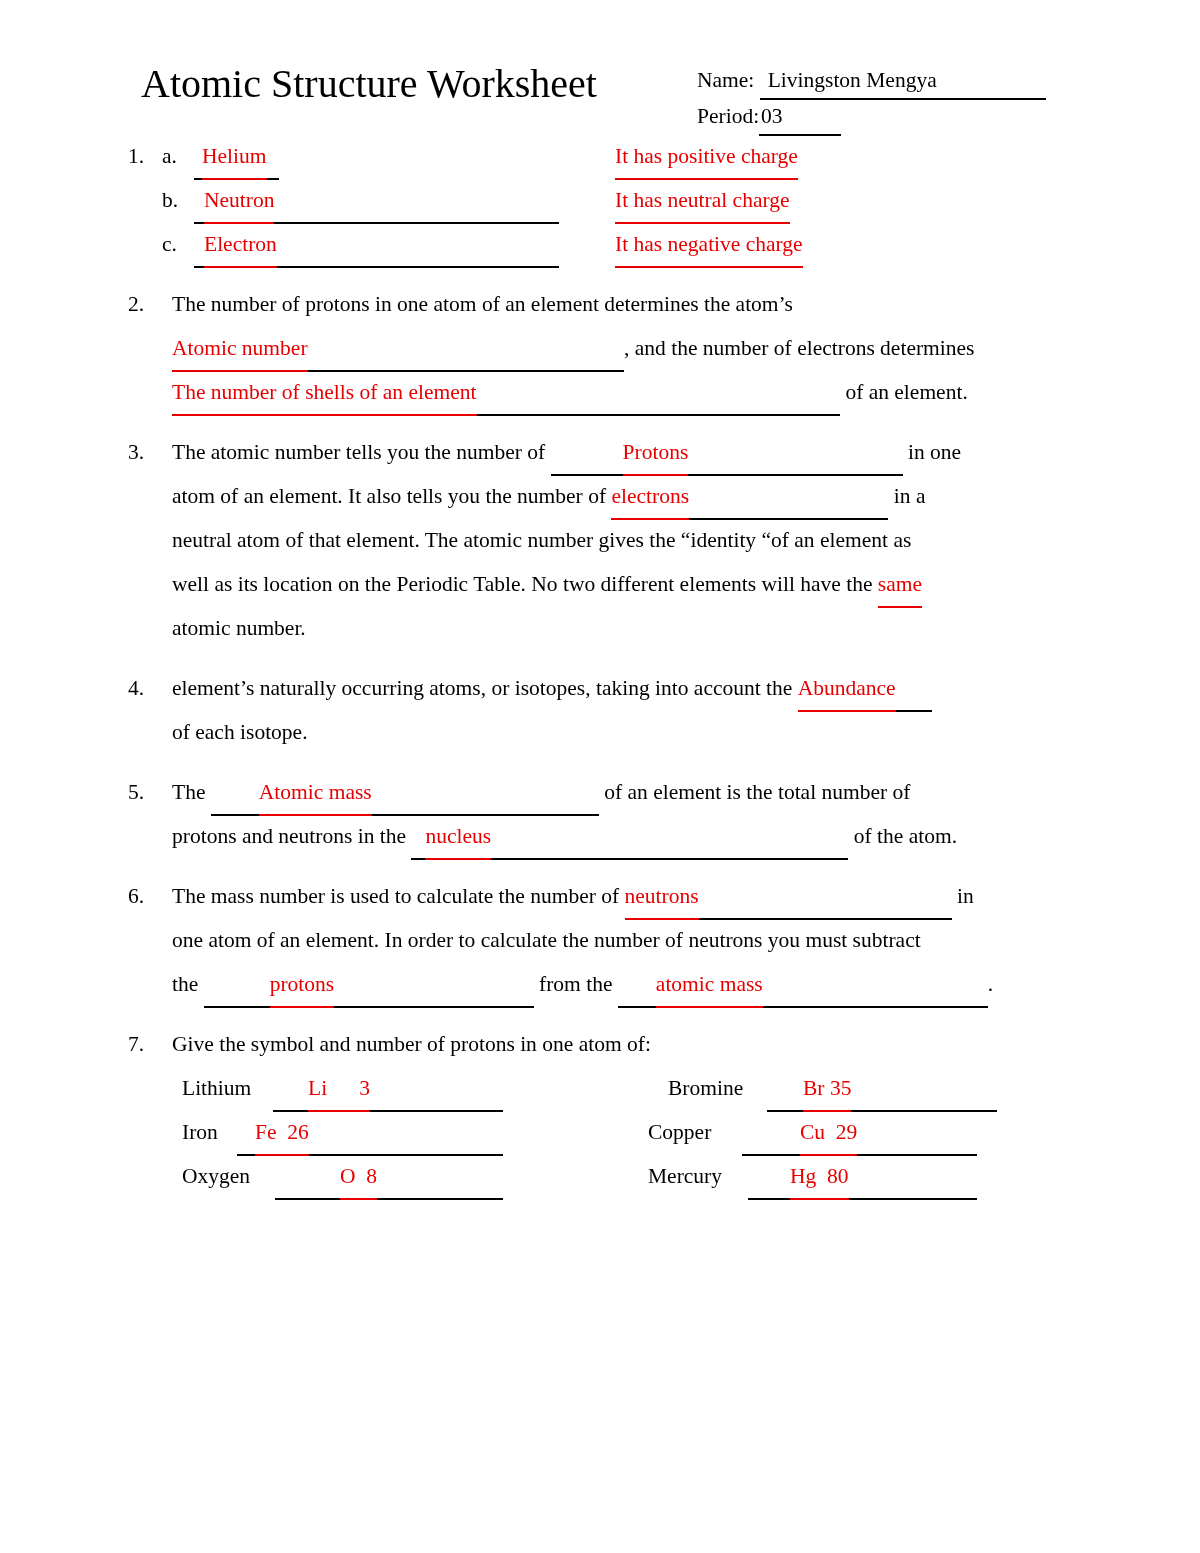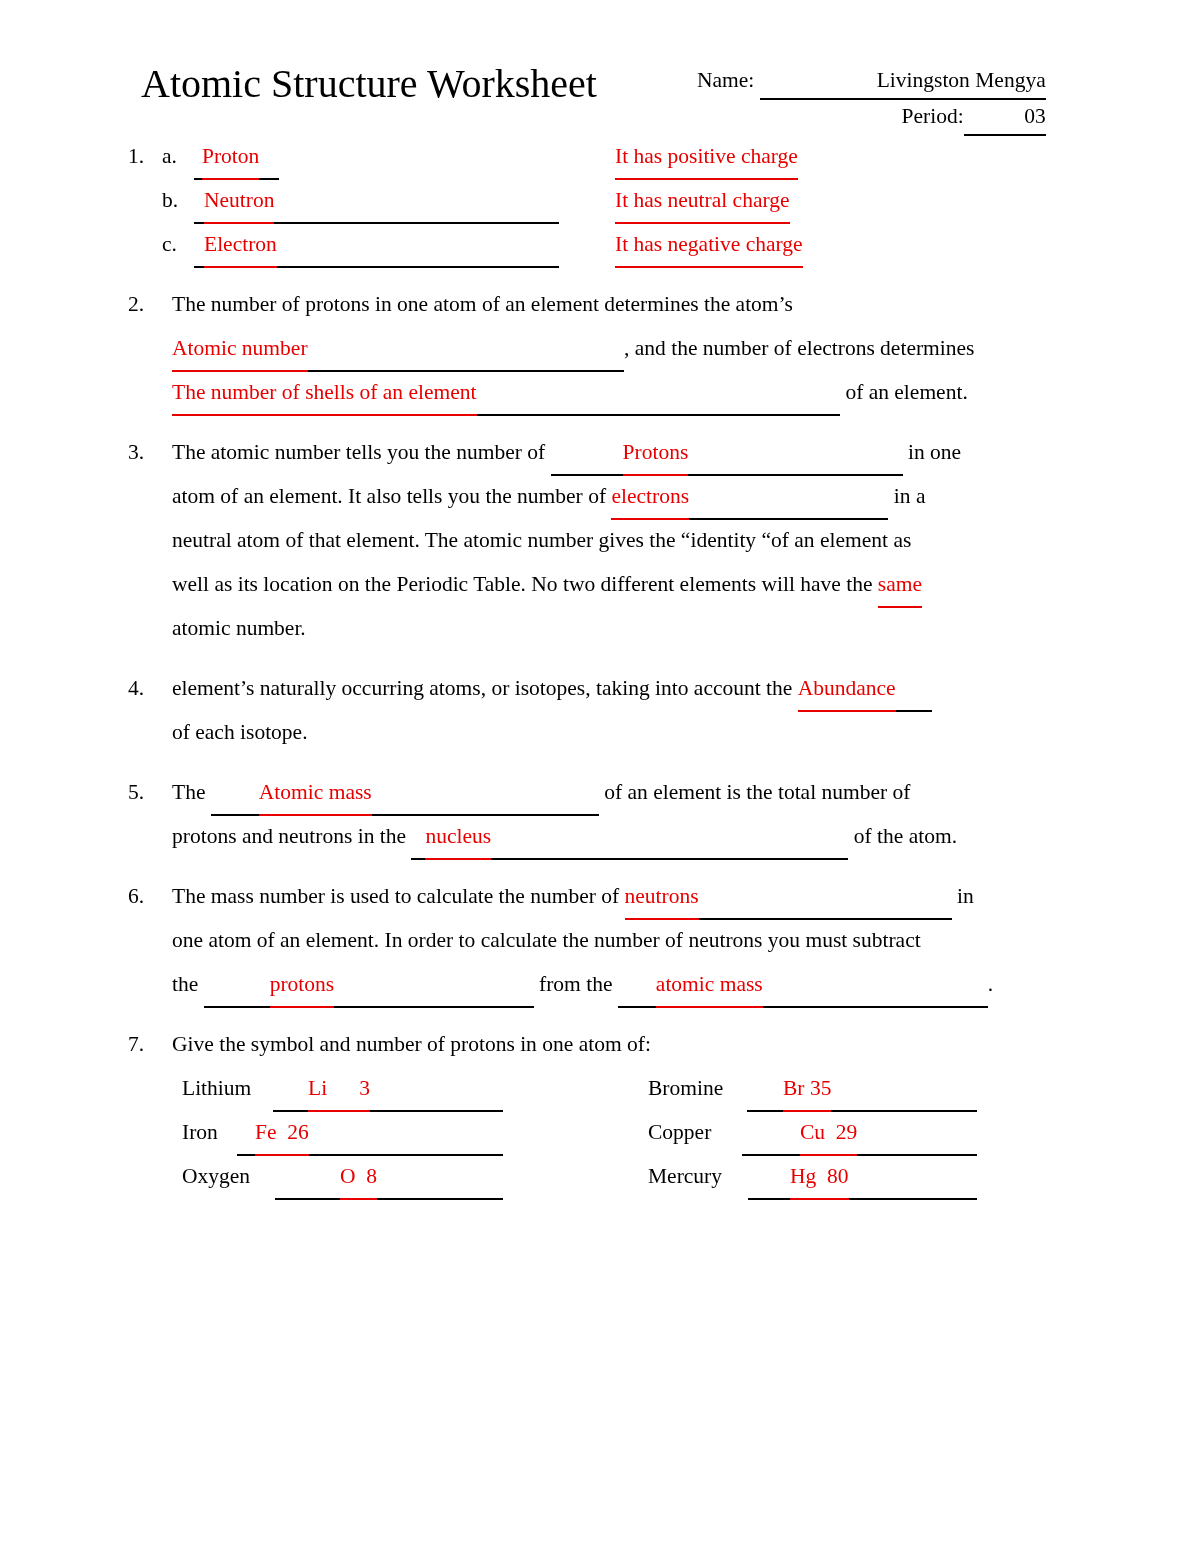--- a/index.html
+++ b/index.html
@@ -12,21 +12,21 @@
     color:#000000;
     overflow:hidden;
   }
   
   .title {
     position:absolute; left:133px; top:52px;
     font-size:40px; font-weight:normal; margin:8px;
     white-space:nowrap;
   }
   .idblock { position:absolute; left:697px; top:62px; font-size:21.5px; }
-  .idline { height:36px; line-height:36px; white-space:nowrap;text-align:right; }
+  .idline { height:36px; line-height:36px; white-space:nowrap; }
   .fill {
     display:inline-block;
     border-bottom:2px solid #000;
     white-space:pre;
   }
   .name-fill  { min-width:278px; padding-left:8px; }
   .period-fill{ min-width:80px;  padding-left:2px; }
 
   
   .qs { position:absolute; left:128px; top:134px; width:1050px; }
@@ -74,21 +74,21 @@
       <span>Period:</span><span class="fill period-fill">03</span>
     </div>
   </div>
 
   <div class="qs">
 
     <div class="q">
       <div class="qnum">1.</div>
       <div class="qbody">
         <div class="ln q1row">
-          <span class="qletter">a.</span><span class="blank" style="width:85px"><span class="ans" style="margin-left:8px">Proton</span></span>
+          <span class="qletter">a.</span><span class="blank" style="width:85px"><span class="ans" style="margin-left:8px">Helium</span></span>
           <span class="ans abs" style="left:453px">It has positive charge</span>
         </div>
         <div class="ln q1row">
           <span class="qletter">b.</span><span class="blank" style="width:365px"><span class="ans" style="margin-left:10px">Neutron</span></span>
           <span class="ans abs" style="left:453px">It has neutral charge</span>
         </div>
         <div class="ln q1row">
           <span class="qletter">c.</span><span class="blank" style="width:365px"><span class="ans" style="margin-left:10px">Electron</span></span>
           <span class="ans abs" style="left:453px">It has negative charge</span>
         </div>
@@ -176,21 +176,21 @@
       </div>
     </div>
 
     <div class="q">
       <div class="qnum">7.</div>
       <div class="qbody">
         <div class="ln">Give the symbol and number of protons in one atom of:</div>
 
         <div class="ln q7row">
           <span class="q7label" style="width: 91px; display: inline-block;">Lithium</span><span class="blank" style="width:230px"><span class="ans" style="margin-left:35px">Li      3</span></span>
-          <span class="abs" style="left:476px"><span class="q7label" style="width: 99px; display: inline-block;">Bromine</span><span class="blank" style="width:230px"><span class="ans" style="margin-left:36px">Br 35</span></span></span>
+          <span class="abs" style="left:476px"><span class="q7label" style="width: 99px; display: inline-block; margin-left: 20px;">Bromine</span><span class="blank" style="width:230px"><span class="ans" style="margin-left:36px">Br 35</span></span></span>
         </div>
 
         <div class="ln q7row">
           <span class="q7label" style="width: 55px; display: inline-block;">Iron</span><span class="blank" style="width:266px"><span class="ans" style="margin-left:18px">Fe  26</span></span>
           <span class="abs" style="left:476px"><span class="q7label" style="width: 94px; display: inline-block;">Copper</span><span class="blank" style="width:235px"><span class="ans" style="margin-left:58px">Cu  29</span></span></span>
         </div>
 
         <div class="ln q7row">
           <span class="q7label" style="width: 93px; display: inline-block;">Oxygen</span><span class="blank" style="width:228px"><span class="ans" style="margin-left:65px">O  8</span></span>
           <span class="abs" style="left:476px"><span class="q7label" style="width: 100px; display: inline-block;">Mercury</span><span class="blank" style="width:229px"><span class="ans" style="margin-left:42px">Hg  80</span></span></span>

